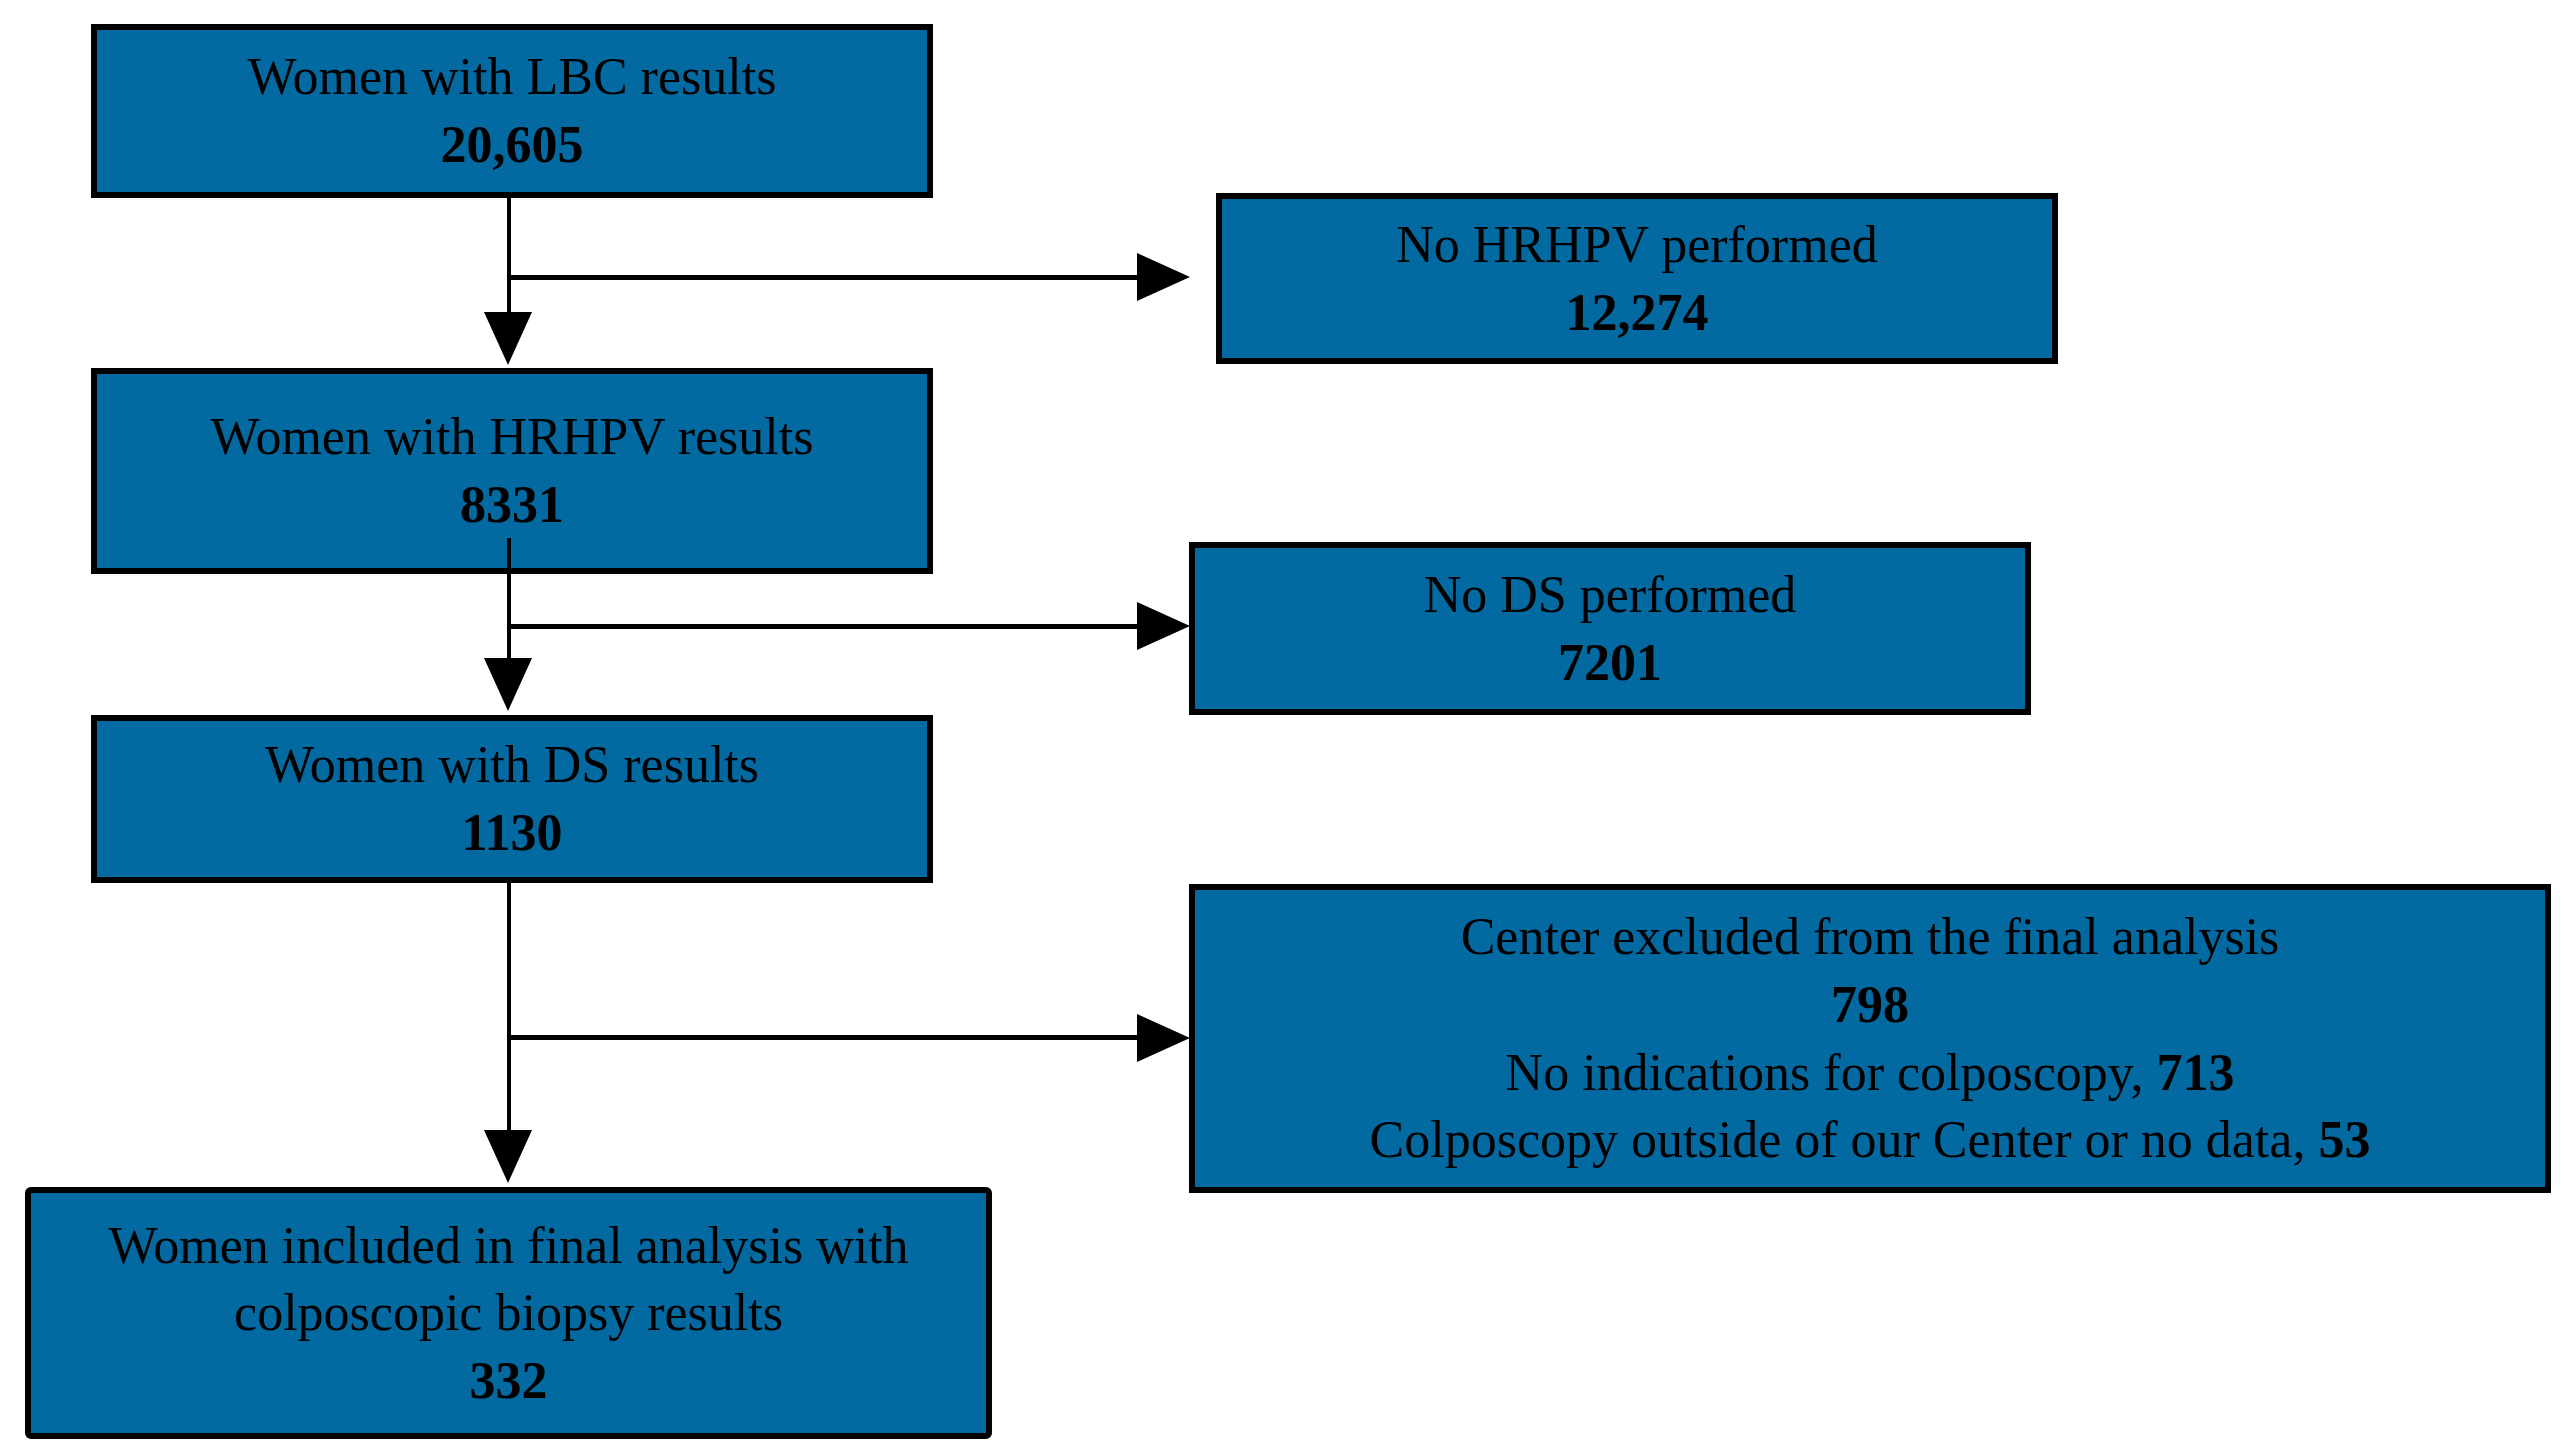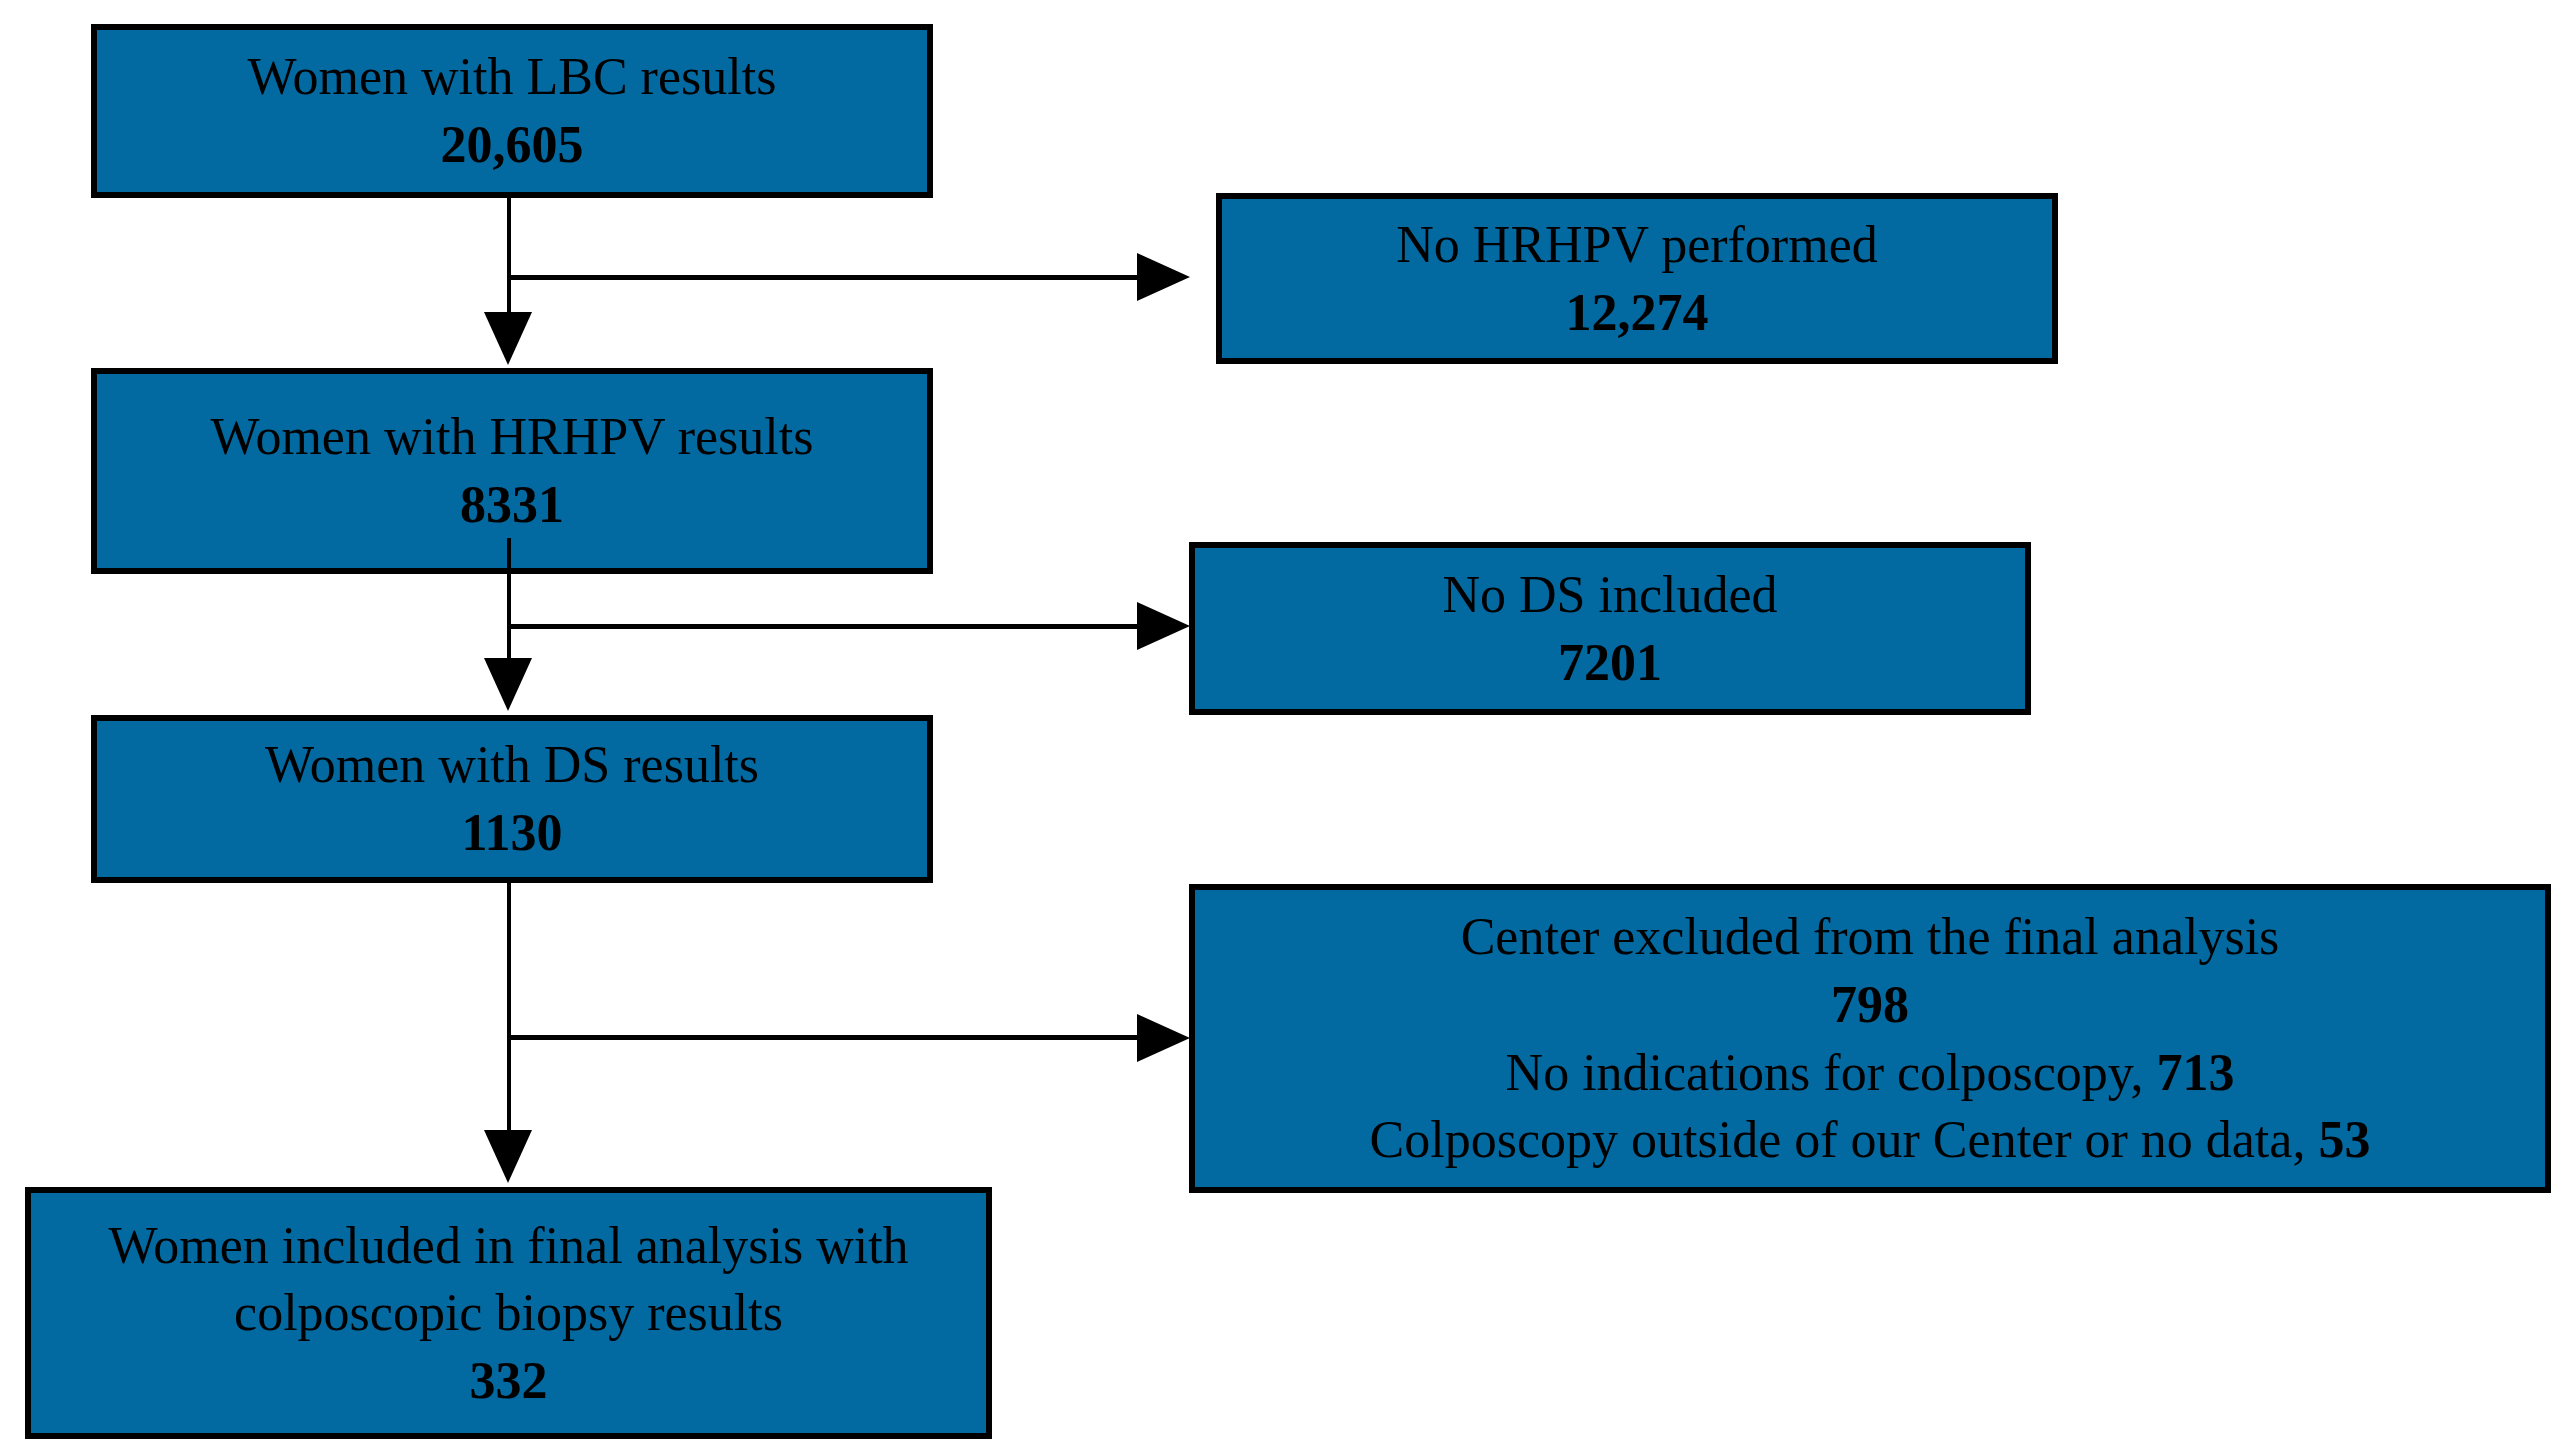--- a/index.html
+++ b/index.html
@@ -29,21 +29,21 @@
     line-height: 1.3;
   }
   .box .label { font-weight: normal; }
   .box .value { font-weight: bold; }
   .bold { font-weight: bold; }
 
   
   #box-lbc   { left: 91px;  top: 23.5px;   width: 842px; height: 174px; }
   #box-hrhpv { left: 91px;  top: 368px;  width: 842px; height: 206px; }
   #box-ds    { left: 91px;  top: 715px;  width: 842px; height: 168px; }
-  #box-final { left: 25px;   top: 1187px; width: 967px; height: 252px; }
+  #box-final { left: 25px;   top: 1187px; width: 967px; height: 252px; border-radius: 6px; }
   #box-final .label { max-width: 826px; }
 
   
   #box-nohrhpv { left: 1216px; top: 193px;  width: 842px; height: 171px; }
   #box-nods    { left: 1189px; top: 542px;  width: 842px; height: 173px; }
   #box-excl    { left: 1189px; top: 884px; width: 1362px; height: 309px; }
 
   
   .line { position: absolute; background: #000000; }
   #v1 { left: 507px; top: 198px;  width: 4px; height: 114px; }
@@ -96,21 +96,21 @@
     <div class="label">Women included in final analysis with colposcopic biopsy results</div>
     <div class="value">332</div>
   </div>
 
   <div class="box" id="box-nohrhpv">
     <div class="label">No HRHPV performed</div>
     <div class="value">12,274</div>
   </div>
 
   <div class="box" id="box-nods">
-    <div class="label">No DS included</div>
+    <div class="label">No DS performed</div>
     <div class="value">7201</div>
   </div>
 
   <div class="box" id="box-excl">
     <div class="label">Center excluded from the final analysis</div>
     <div class="value">798</div>
     <div class="label"><span>No indications for colposcopy, </span><span class="bold">713</span></div>
     <div class="label"><span>Colposcopy outside of our Center or no data, </span><span class="bold">53</span></div>
   </div>
 

